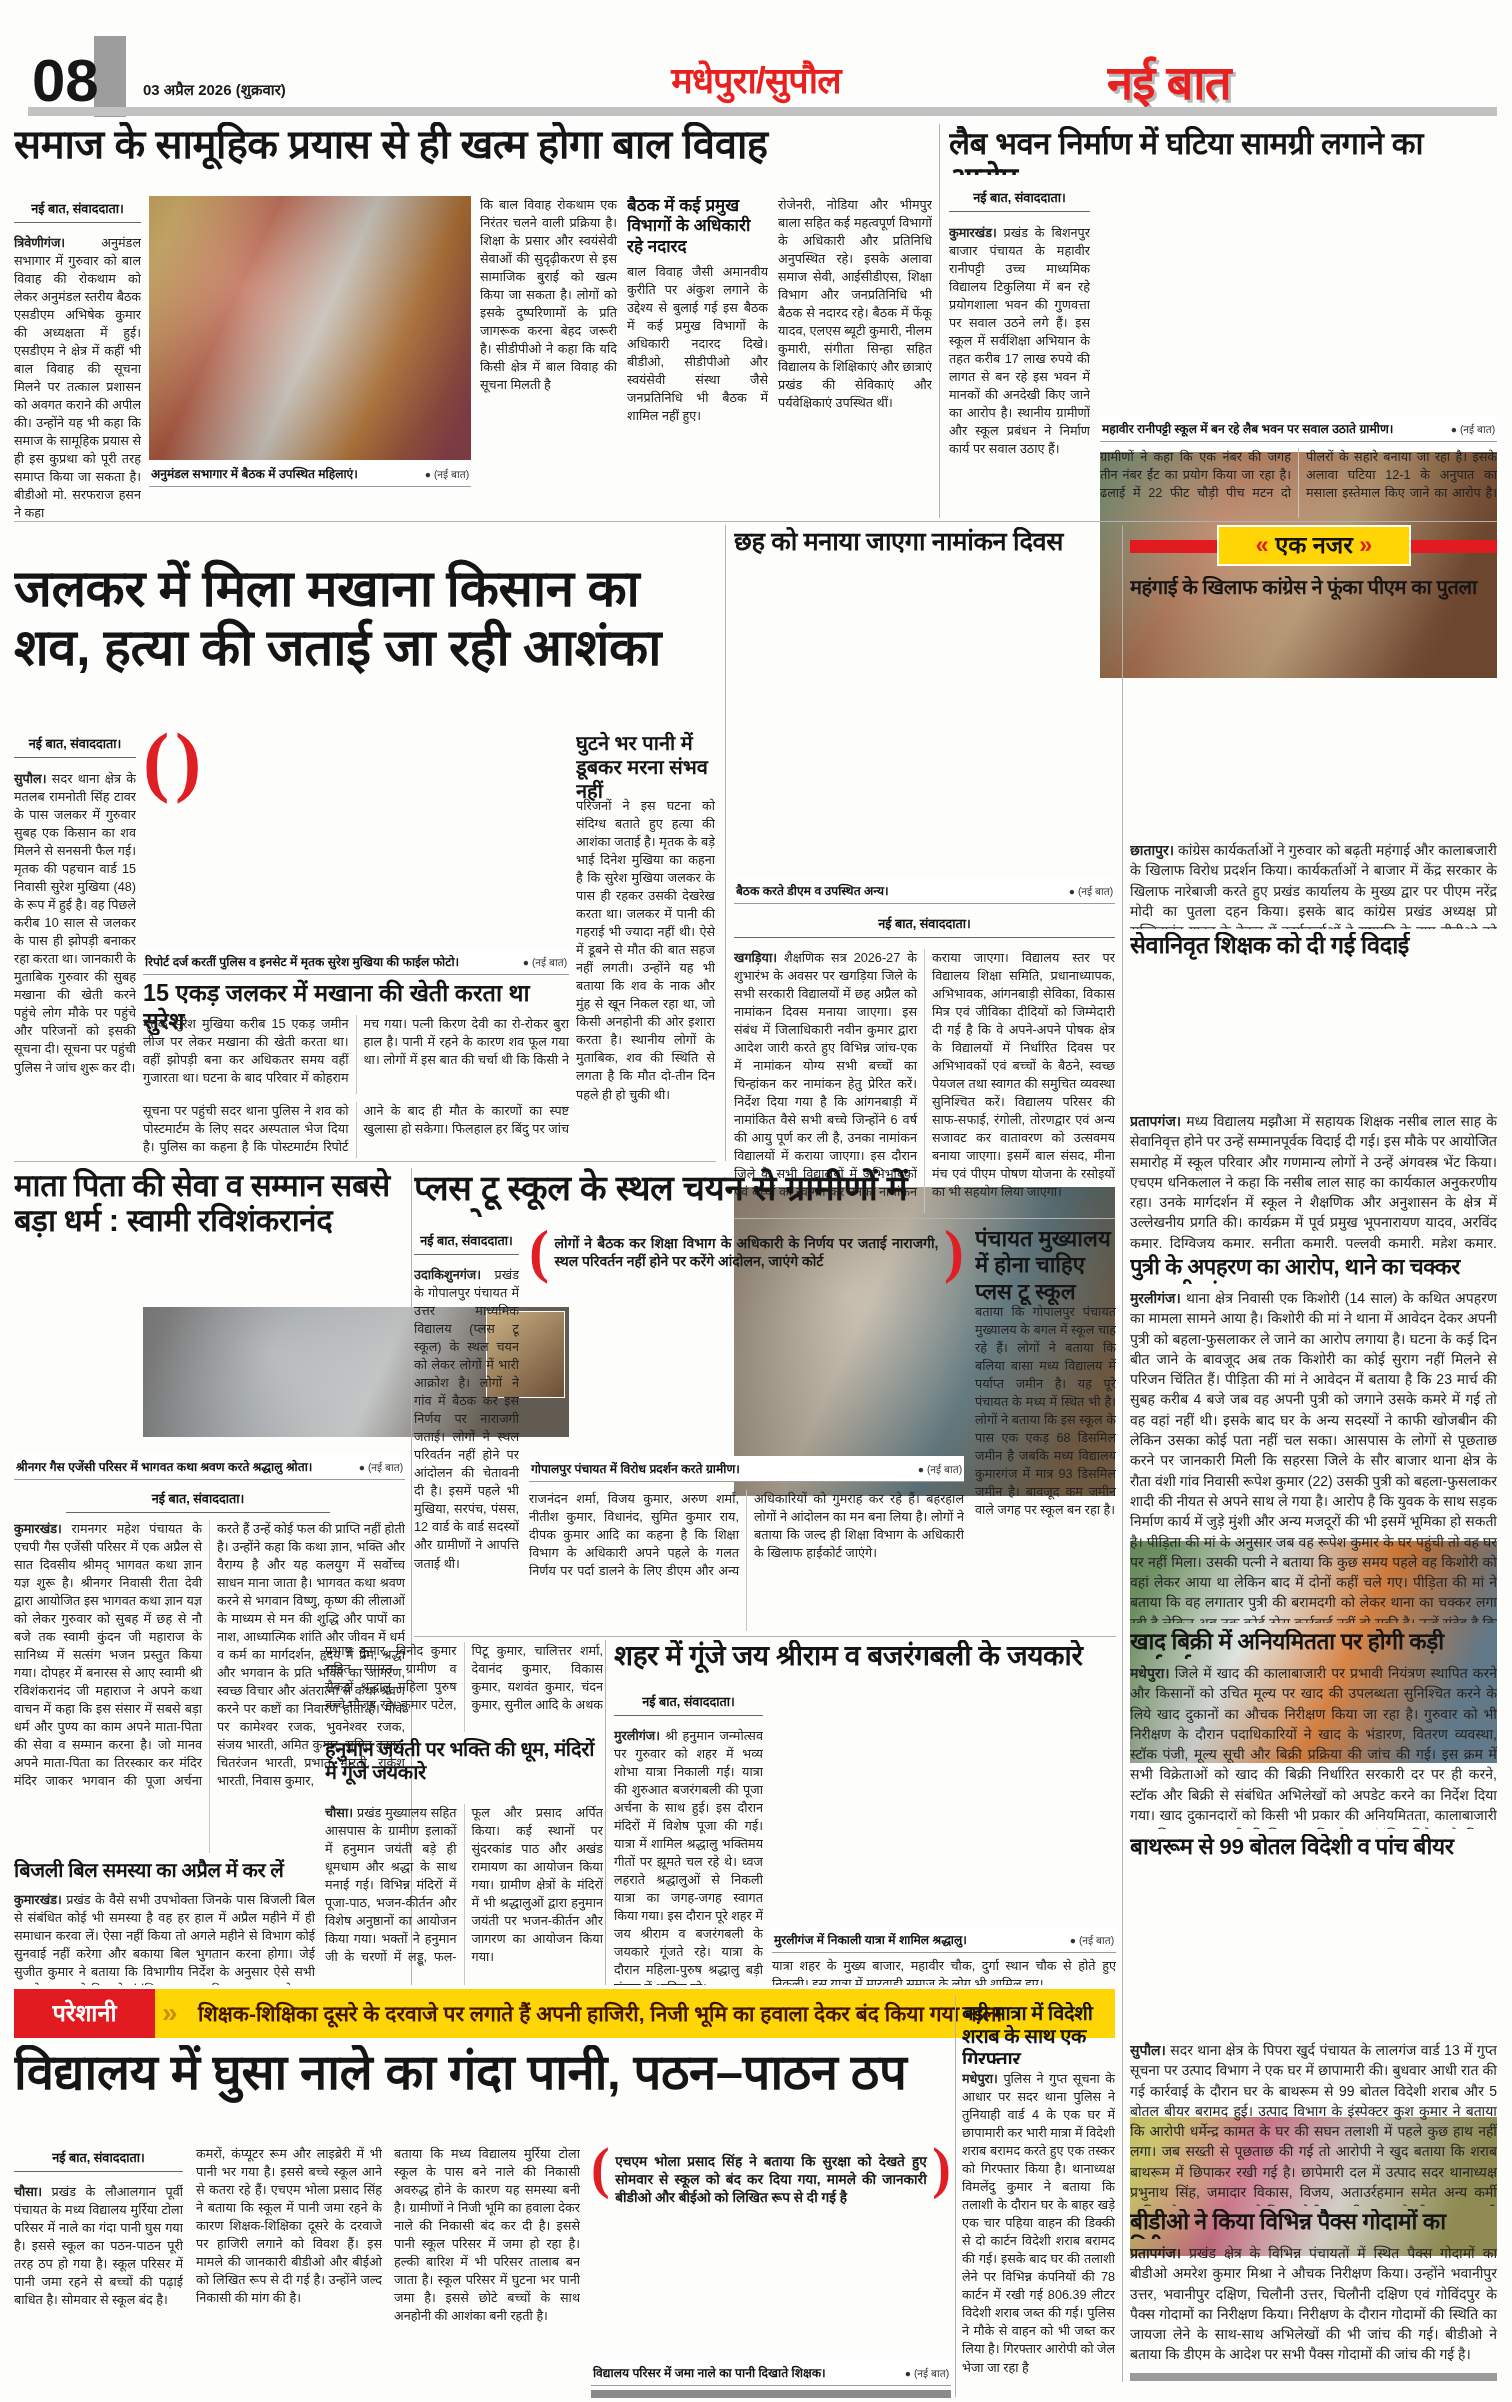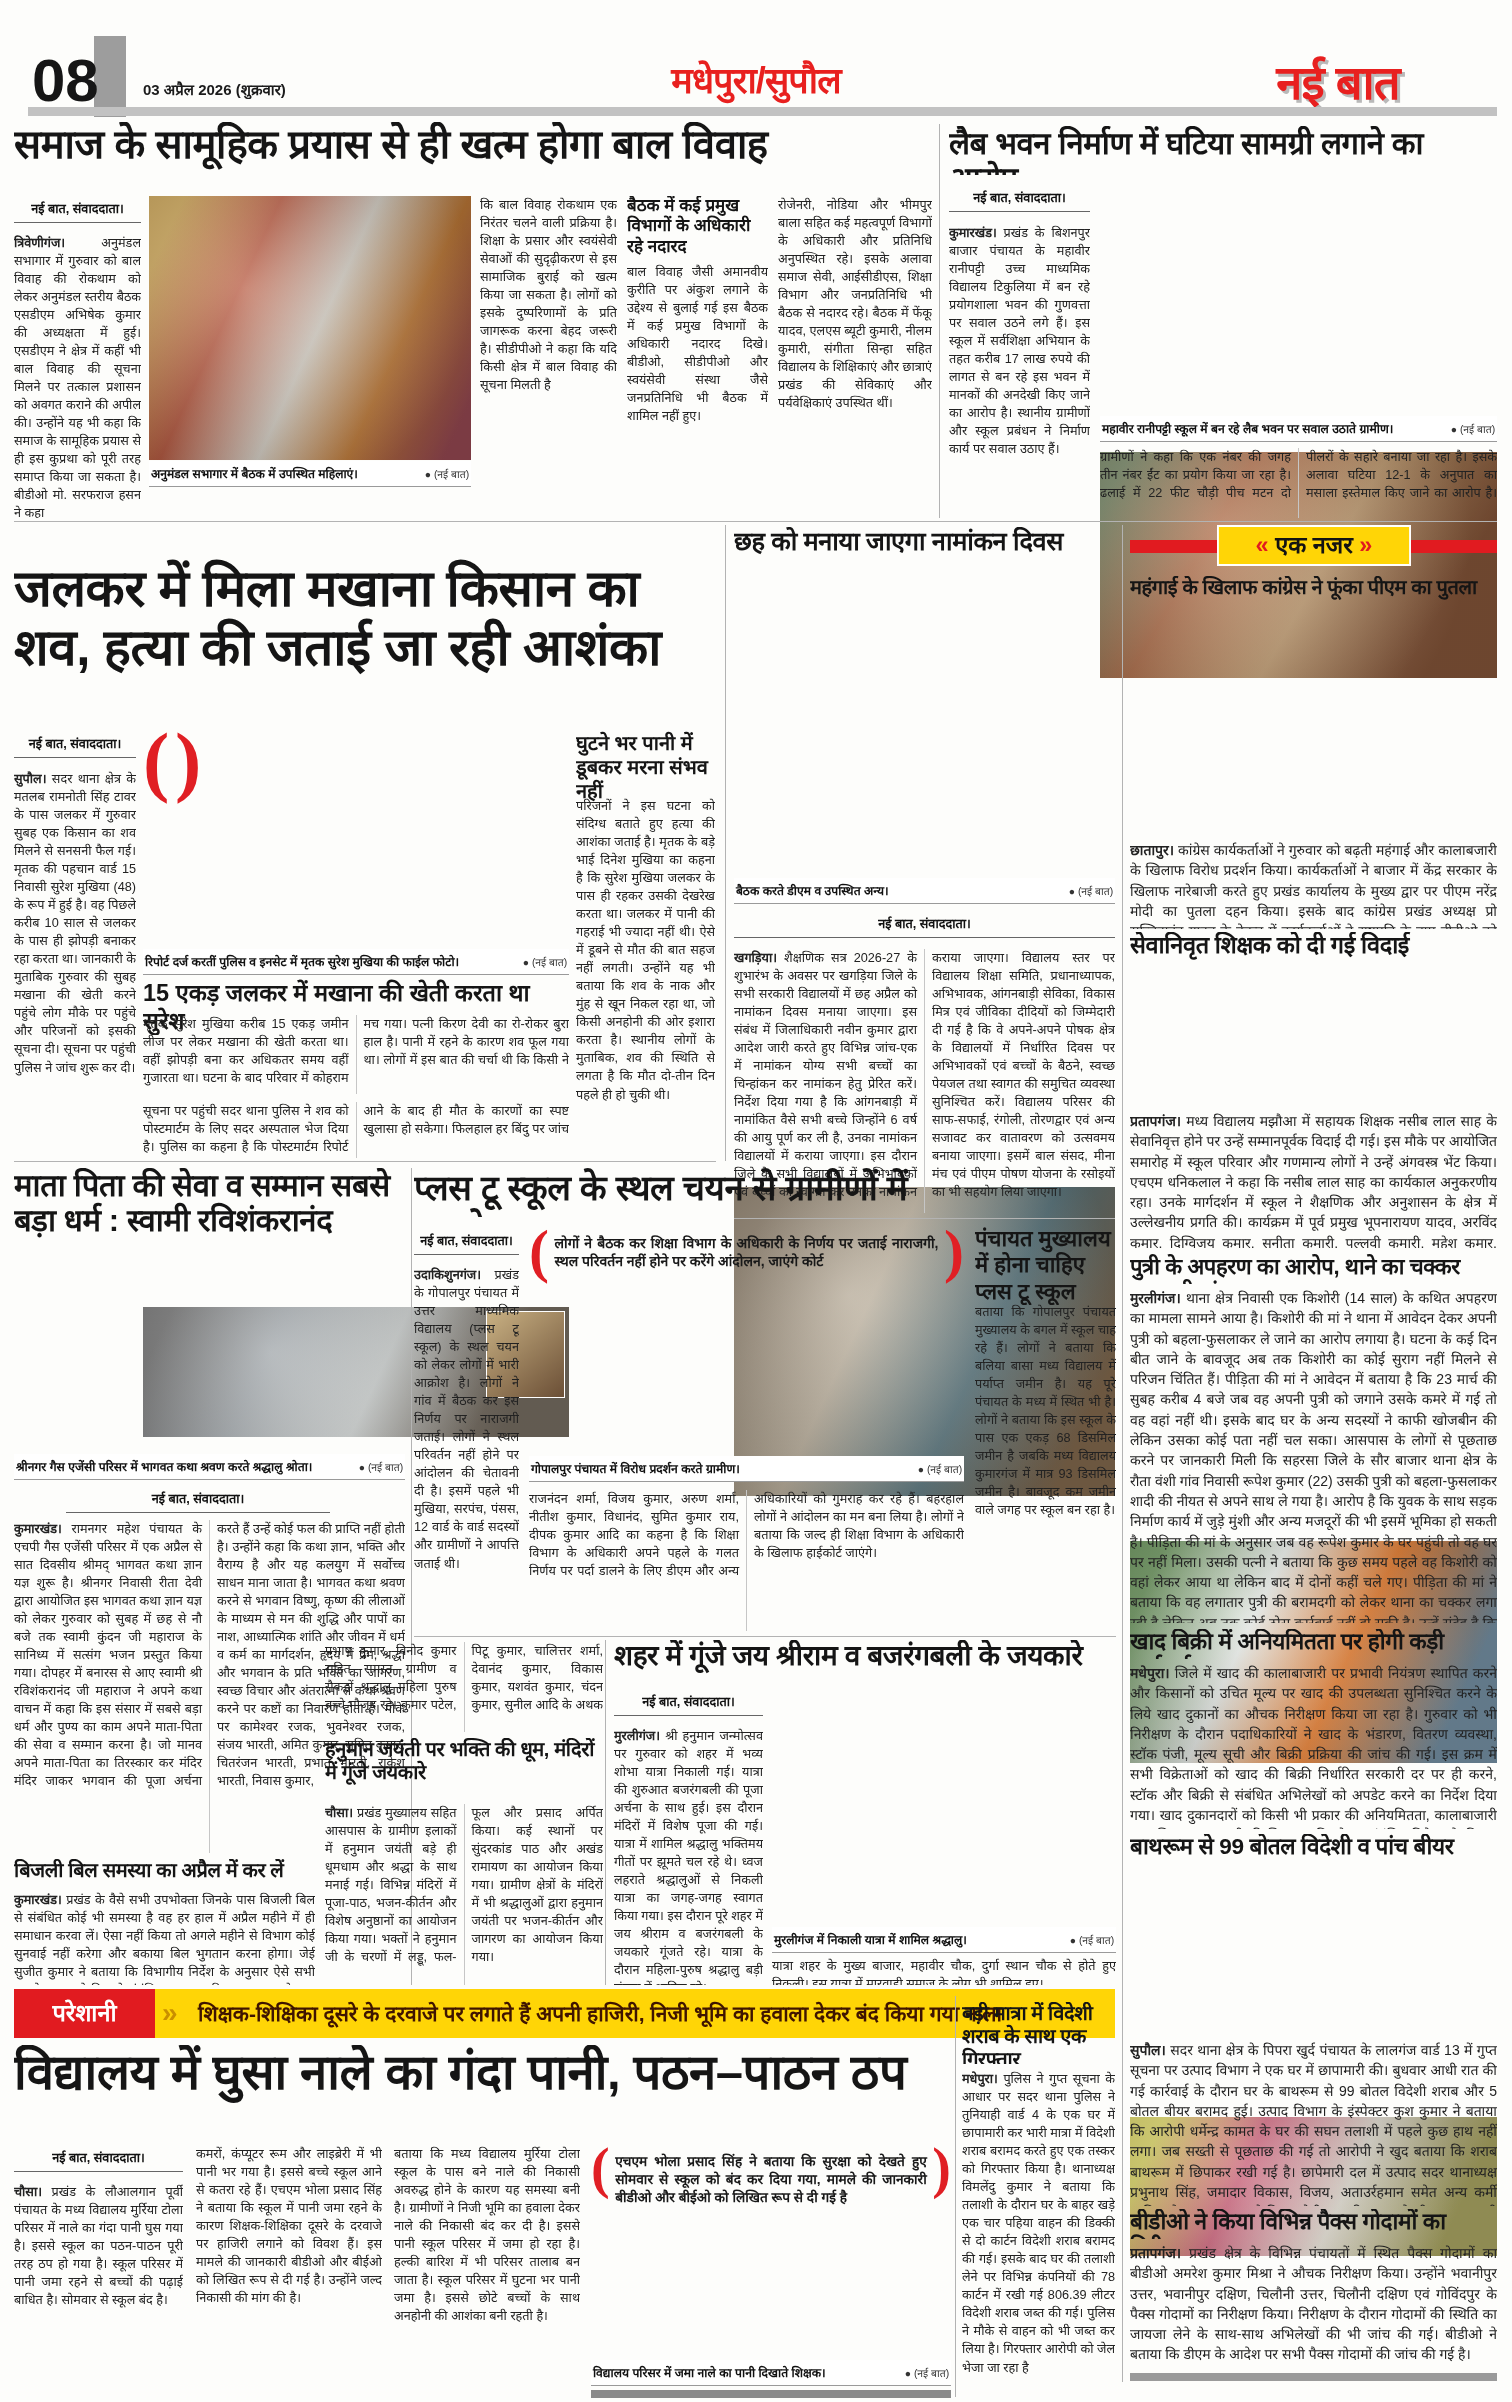--- a/index.html
+++ b/index.html
@@ -21,21 +21,21 @@
 .paren{color:#e01f24;font-size:79px;line-height:.85;font-weight:bold;font-family:"Liberation Serif","DejaVu Serif",serif}
 .qtext{font-weight:bold;font-size:15.5px;line-height:1.35;color:#191919;padding-top:7.5px;text-align:justify}
 .vr{position:absolute;width:0.9px;background:#b3b3b3}
 .hr{position:absolute;height:0.9px;background:#b3b3b3}
 .subhead{font-weight:bold;line-height:1.2;color:#151515}
 
 #pgno{left:32px;top:44px;width:85px;height:75px;font-size:60px;font-weight:bold;line-height:73px;color:#161616;z-index:2}
 #pgno-slab{left:94px;top:36px;width:32px;height:81px;background:#9d9d9d}
 #hdr-date{left:143px;top:79px;font-size:15px;font-weight:bold}
 #hdr-section{left:0;top:55px;width:1512px;text-align:center;font-size:36px;color:#e8201f;font-weight:bold;letter-spacing:-0.9px}
-#hdr-paper{left:1164px;top:49px;width:348px;text-align:center;font-size:47px;color:#e8201f;font-weight:bold;text-shadow:2.8px 2.8px 0 #b9b9b9;letter-spacing:-0.9px}
+#hdr-paper{left:1107px;top:49px;width:348px;text-align:left;font-size:47px;color:#e8201f;font-weight:bold;text-shadow:2.8px 2.8px 0 #b9b9b9;letter-spacing:-0.9px}
 #hdr-bar{left:28px;top:107px;width:1469px;height:8.5px;background:#c2c2c2}
 
 .ph-women{background:linear-gradient(115deg,#caa14f 8%,#b5543a 30%,#d6cfc4 52%,#c77f3a 72%,#9d4b56 94%)}
 .ph-brick{background:linear-gradient(120deg,#6f7f5d 6%,#a9653f 30%,#c19a6d 55%,#8c5a3c 82%)}
 .ph-crowd{background:linear-gradient(115deg,#6f6f6f 6%,#9aa0a4 30%,#cfd3d2 55%,#7d7468 80%)}
 .ph-meet{background:linear-gradient(115deg,#857662 8%,#b9ad99 36%,#5d7a82 62%,#8a6f52 88%)}
 .ph-flag{background:linear-gradient(115deg,#5e8a4f 8%,#e0e4e0 34%,#ee7f2d 58%,#7d9bb0 86%)}
 .ph-vidai{background:linear-gradient(115deg,#d8d25e 8%,#c4536d 32%,#e7e2d6 58%,#b7b26a 86%)}
 .inset{position:absolute;right:3.8px;top:3.8px;width:79px;height:87px;border:1.9px solid #fff;background:linear-gradient(140deg,#c9b183,#6b4f36)}
 

